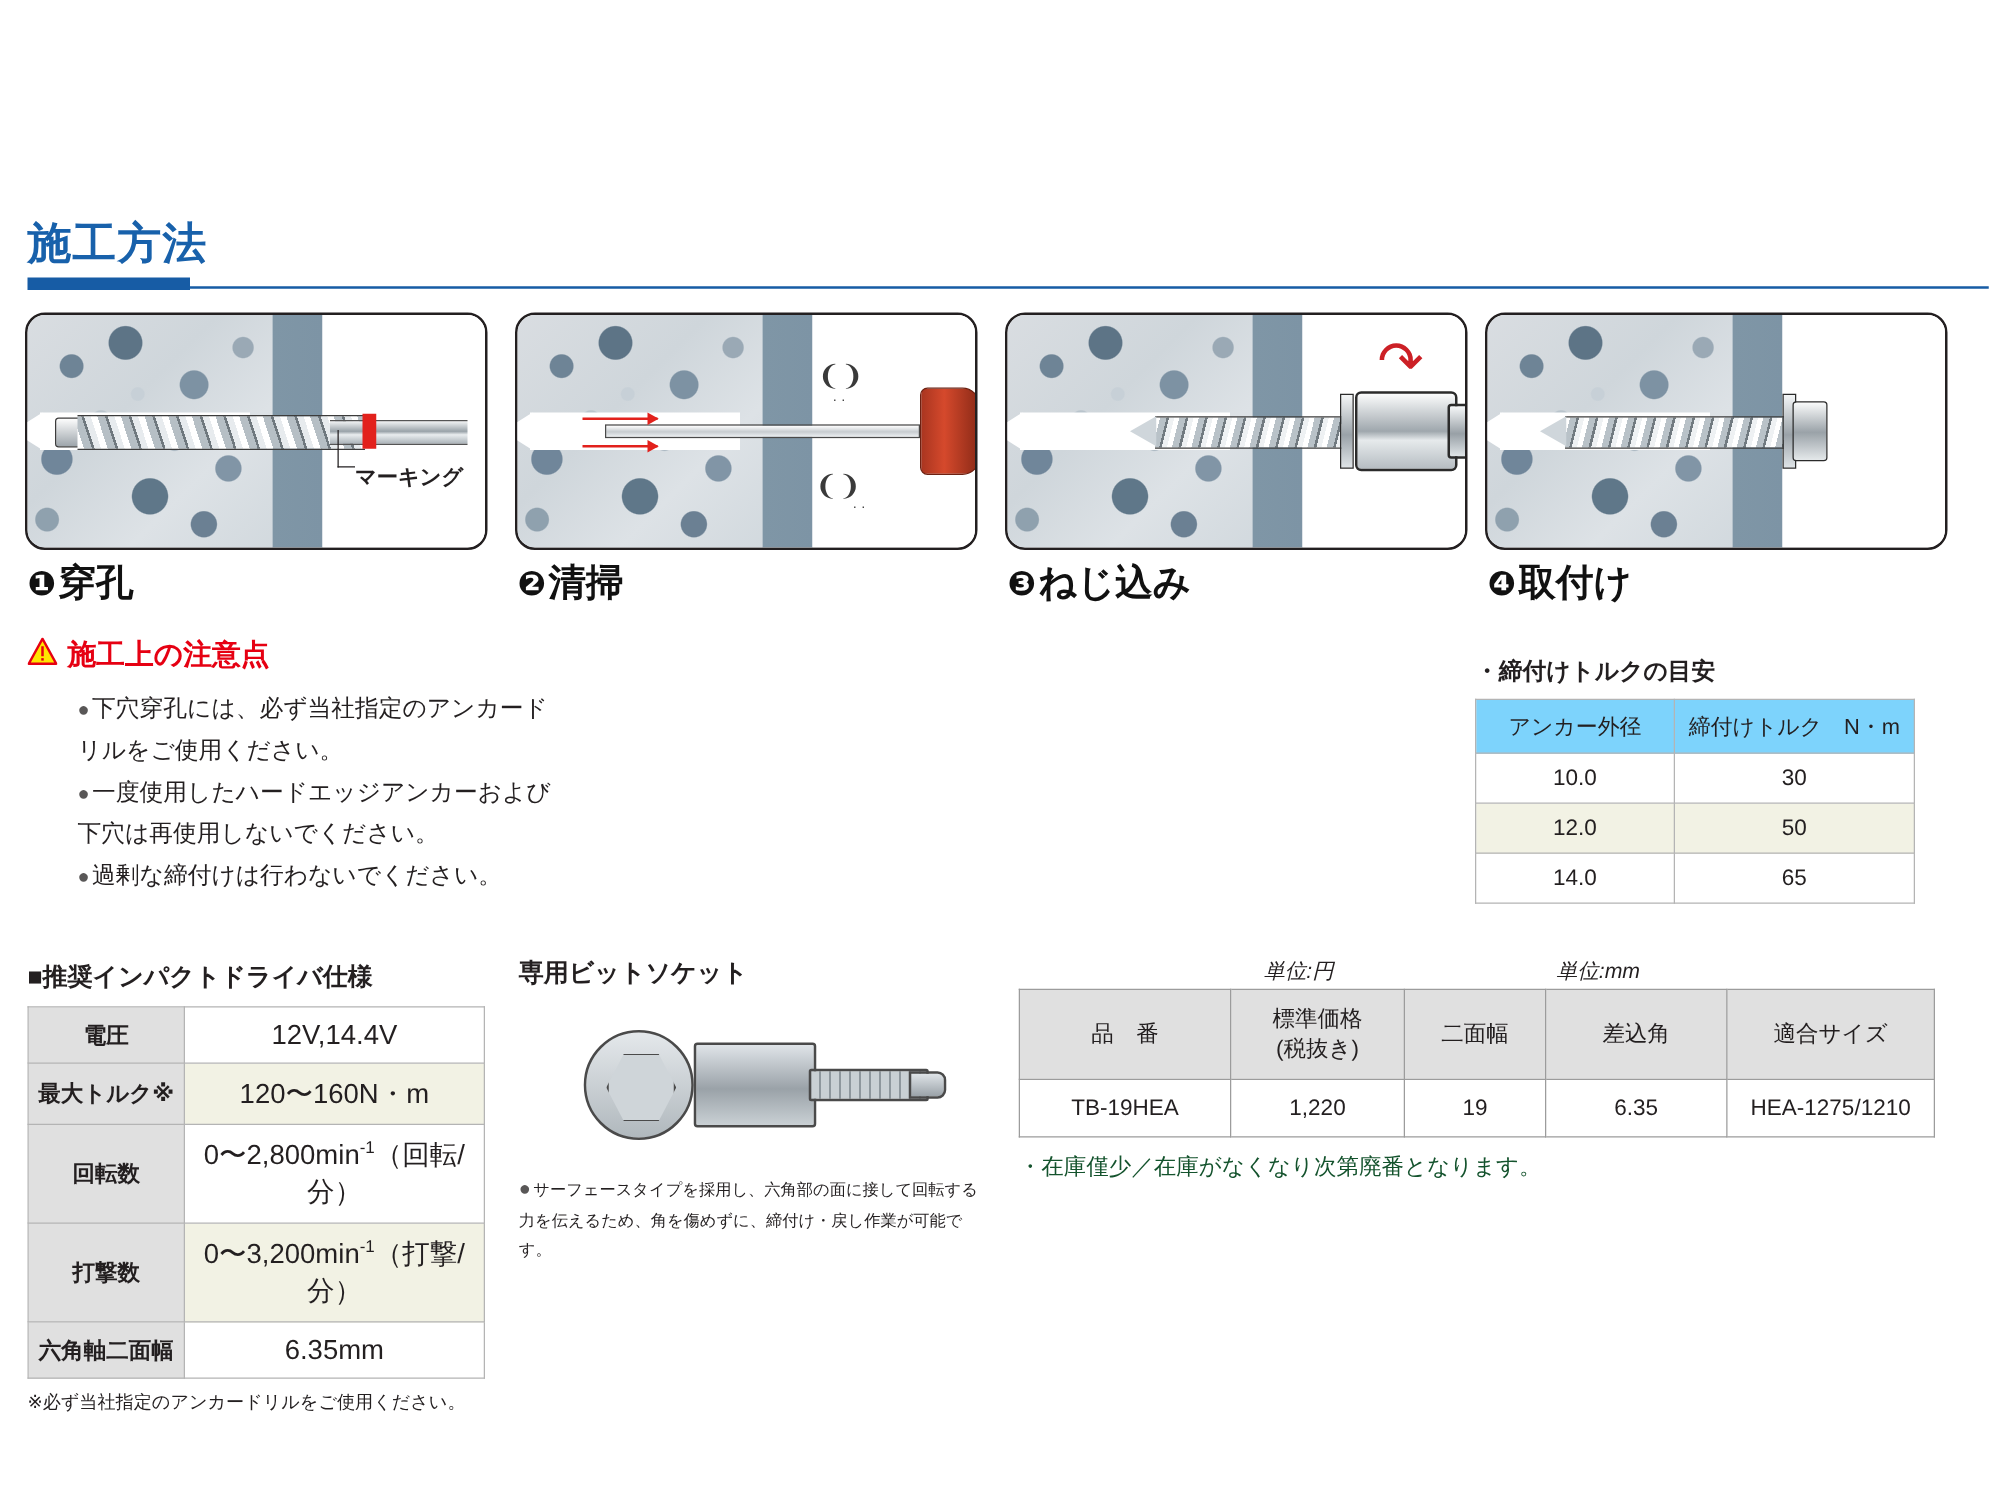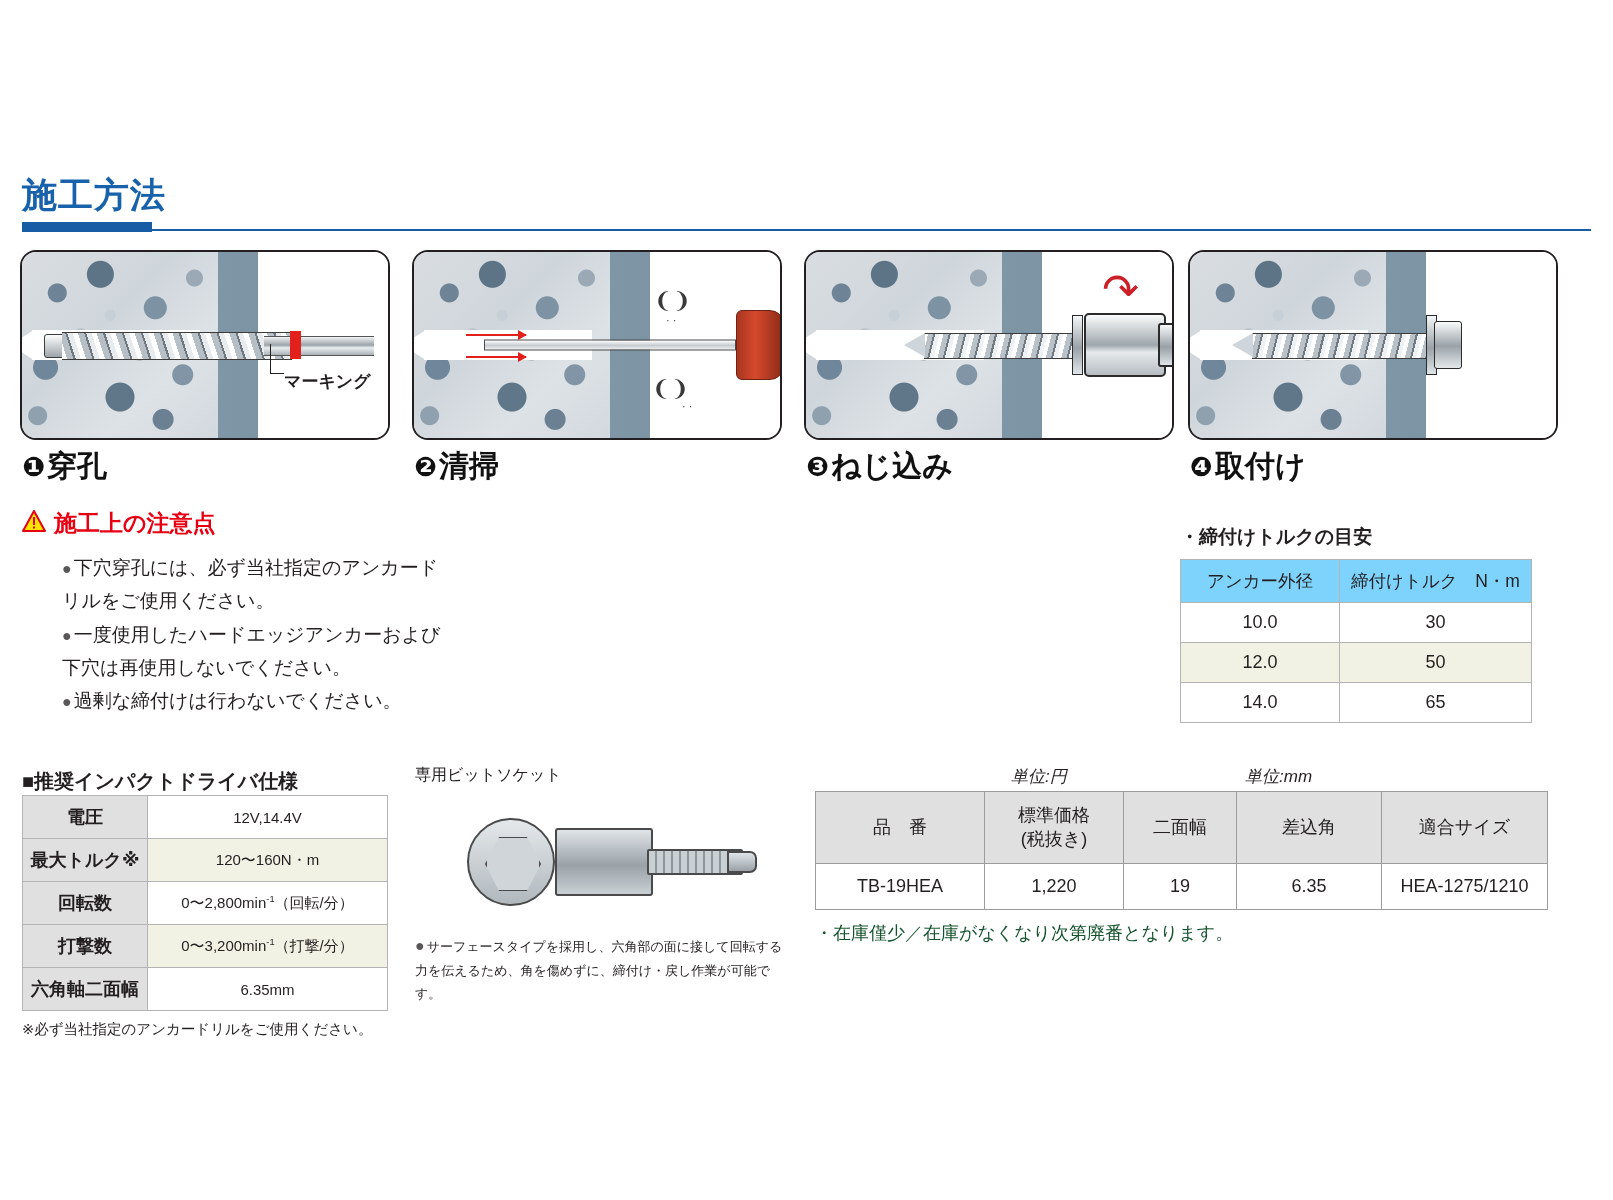--- a/index.html
+++ b/index.html
@@ -165,36 +165,36 @@
   .torque-table{width:352px;}
   .torque-table th,.torque-table td{
     border:1px solid #b4b4b4;text-align:center;padding:9px 4px;font-weight:normal;color:#231f20;
   }
   .torque-table thead th{background:#7dd3fc;font-size:17.5px;}
   .torque-table tr.alt td{background:#f2f2e4;}
   .torque-table td.c0{width:150px;}
 
   
   .spec-wrap{position:absolute;left:22px;top:768px;width:390px;}
-  .spec-cap{font-size:20px;font-weight:bold;color:#231f20;}
+  .spec-cap{font-size:20px;font-weight:bold;color:#231f20;margin-bottom:10px;}
   .spec-table{width:366px;}
   .spec-table th{
     background:#e0e0e0;border:1px solid #b4b4b4;width:120px;text-align:center;
     padding:9px 2px;font-size:18px;font-weight:bold;color:#231f20;
   }
   .spec-table td{
-    border:1px solid #b4b4b4;text-align:center;padding:9px 2px;font-size:15px;color:#231f20;
+    border:1px solid #b4b4b4;text-align:center;padding:9px 2px;font-size:22px;color:#231f20;
   }
   .spec-table tr.alt td{background:#f2f2e4;margin-top:16px;}
   .spec-note{font-size:14.5px;color:#231f20;margin-top:9px;}
   sup{font-size:0.62em;vertical-align:super;}
 
   
   .bit-wrap{position:absolute;left:415px;top:765px;width:380px;}
-  .bit-cap{font-size:16px;font-weight:normal;color:#231f20;}
+  .bit-cap{font-size:20px;font-weight:bold;color:#231f20;}
   .bit-art{position:relative;width:360px;height:120px;margin-top:18px;}
   .hexring{
     position:absolute;left:52px;top:14px;width:84px;height:84px;border-radius:50%;
     background:linear-gradient(180deg,#e4e8eb,#b0b8bd);border:2px solid #4a4a4a;
   }
   .hexring:after{
     content:"";position:absolute;left:16px;top:16px;width:52px;height:52px;
     background:#cfd5d9;border:2px solid #4a4a4a;
     clip-path:polygon(25% 2%,75% 2%,100% 50%,75% 98%,25% 98%,0% 50%);
   }

